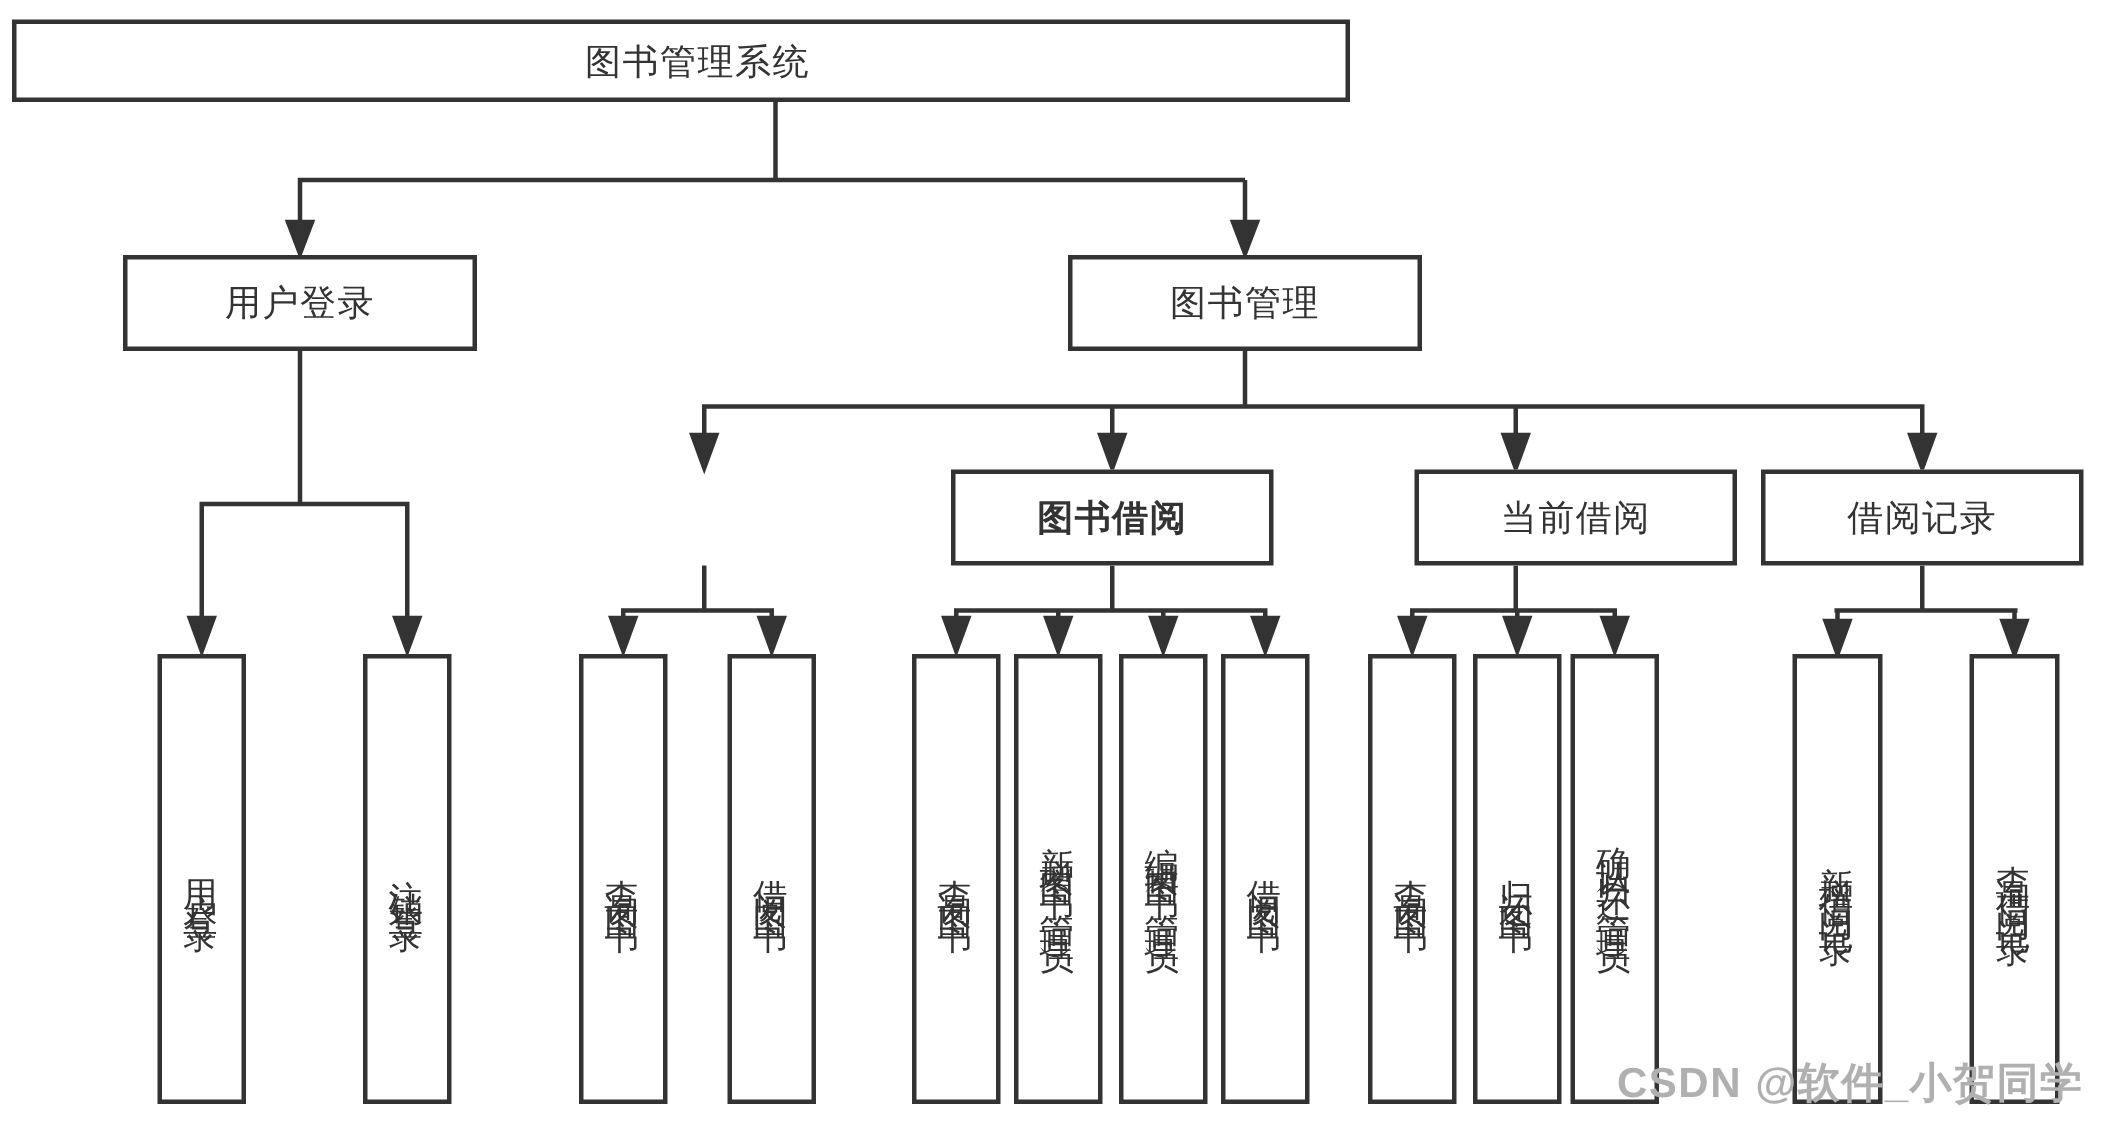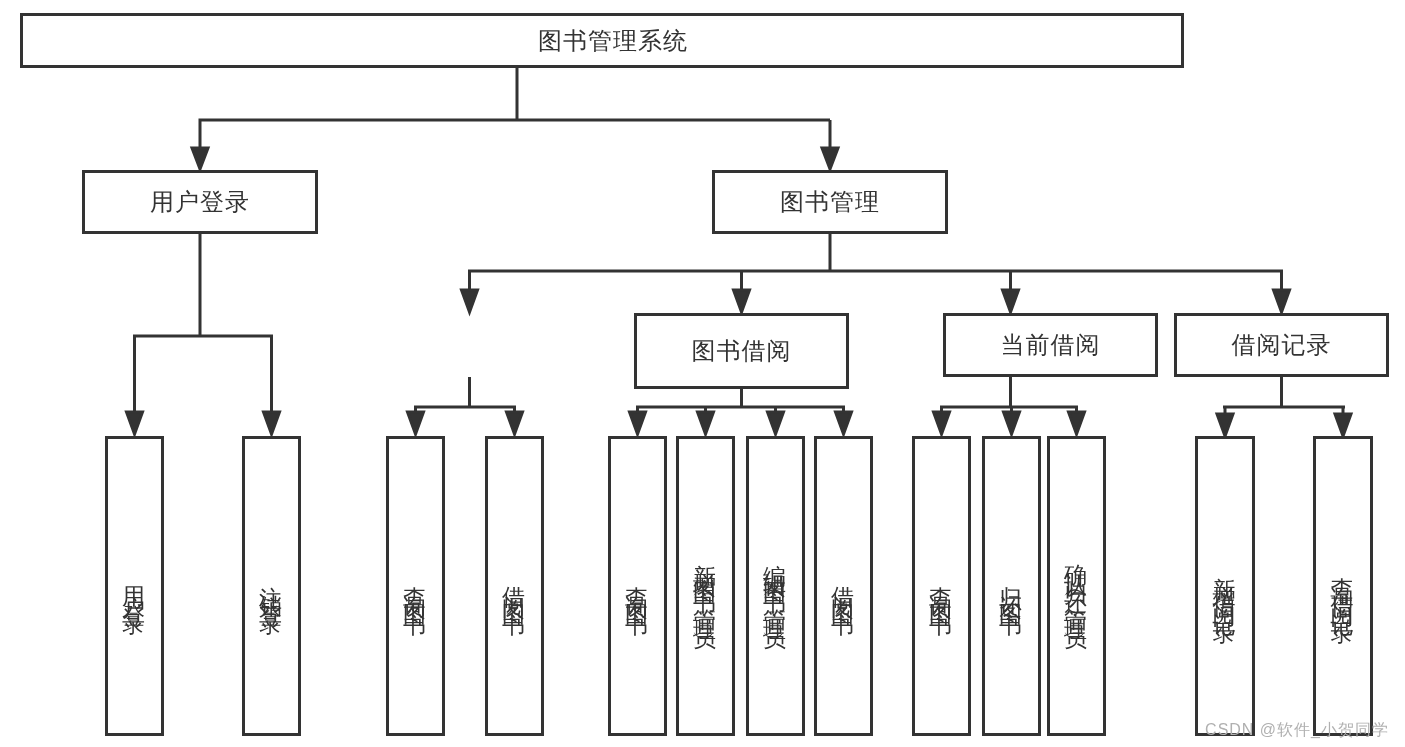--- a/index.html
+++ b/index.html
@@ -43,25 +43,26 @@
     text-orientation: mixed;
     font-size: 23px;
     letter-spacing: 9px;
     color: #333333;
     white-space: nowrap;
   }
   #watermark {
     position: absolute;
     right: 16px;
     bottom: 6px;
-    font-size: 16px;
+    font-size: 28px;
     color: #b0b0b0;
     letter-spacing: 1px;
     z-index: 5;
     white-space: nowrap;
+    font-weight: bold;
   }
 </style>
 </head>
 <body>
 
 <div id="canvas">
 
   <svg id="wires" width="1405" height="747" viewBox="0 0 1405 747">
     <g stroke="#333333" stroke-width="3" fill="#333333">
       <path d="M517 66 V120 M198.5 120 H830 M200 120 V150 M830 120 V150" fill="none"></path>
@@ -104,32 +105,32 @@
       <polygon points="1076.5,434 1068.5,412 1084.5,412"></polygon>
     </g>
 
     <g stroke="#333333" stroke-width="3" fill="#333333">
       <path d="M1281.5 377 V407 M1223 407 H1345 M1225 407 V414 M1343 407 V414" fill="none"></path>
       <polygon points="1225,436 1217,414 1233,414"></polygon>
       <polygon points="1343,436 1335,414 1351,414"></polygon>
     </g>
   </svg>
 
-  <div class="box" style="left:20px; top:13px; width:1164px; height:55px;padding-left:22px;">
+  <div class="box" style="left:8px; top:13px; width:892px; height:55px;padding-left:22px;">
     <span class="h-label">图书管理系统</span>
   </div>
 
   <div class="box" style="left:82px; top:170px; width:236px; height:64px;">
     <span class="h-label">用户登录</span>
   </div>
   <div class="box" style="left:712px; top:170px; width:236px; height:64px;">
     <span class="h-label">图书管理</span>
   </div>
 
-  <div class="box" style="left:634px; top:313px; width:215px; height:76px;">
+  <div class="box" style="left:634px; top:313px; width:215px; height:64px;font-weight:bold;">
     <span class="h-label">图书借阅</span>
   </div>
   <div class="box" style="left:903px; top:313px; width:215px; height:64px;margin-left:40px;">
     <span class="h-label">当前借阅</span>
   </div>
   <div class="box" style="left:1174px; top:313px; width:215px; height:64px;">
     <span class="h-label">借阅记录</span>
   </div>
 
   <div class="box" style="left:105px; top:436px; width:59px; height:300px;">

